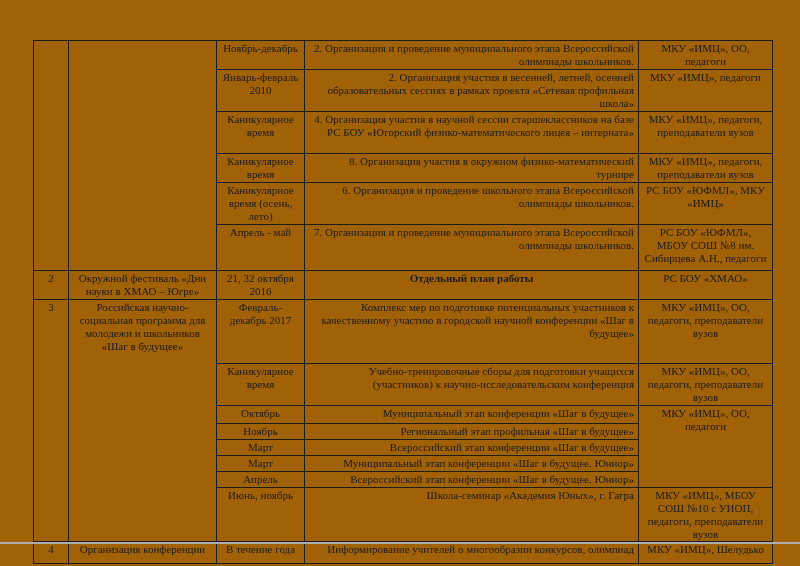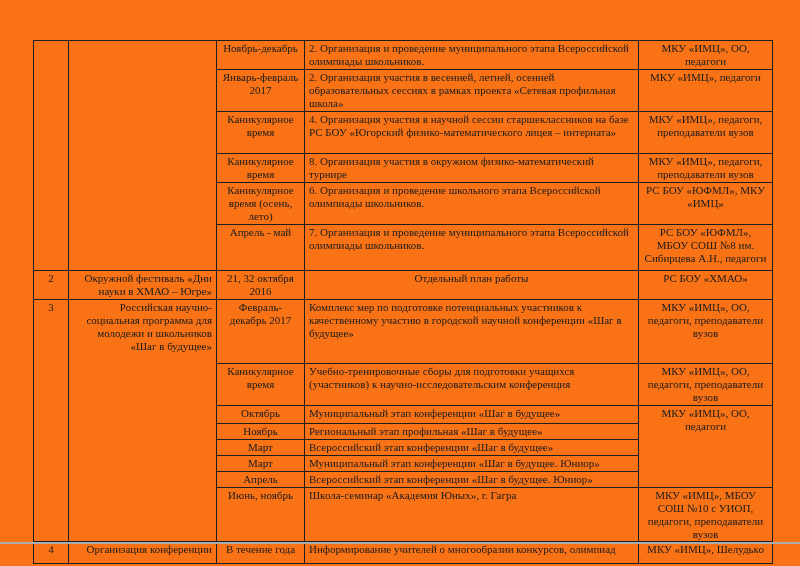--- a/index.html
+++ b/index.html
@@ -4,21 +4,21 @@
 <style>
   html, body {
     margin: 0;
     padding: 0;
     background: #ffffff;
   }
   .page {
     position: relative;
     width: 800px;
     height: 566px;
-    background: #f97316;
+    background: #a16207;
     overflow: hidden;
     font-family: "Liberation Serif", serif;
     color: #1b1b1b;
   }
   table.plan {
     position: absolute;
     left: 33px;
     top: 40px;
     width: 739px;
     border-collapse: collapse;
@@ -27,24 +27,24 @@
   table.plan td {
     border: 1px solid #1d1d1d;
     vertical-align: top;
     font-size: 11px;
     line-height: 1.18;
     padding: 1px 4px;
     overflow: hidden;
     word-wrap: break-word;
   }
   td.c-num  { text-align: center; }
-  td.c-name { text-align: right; }
+  td.c-name { text-align: center; }
   td.c-time { text-align: center; }
-  td.c-desc { text-align: left; }
-  td.c-desc.center { text-align: center; }
+  td.c-desc { text-align: right; }
+  td.c-desc.center { text-align: center; font-weight: bold; }
   td.c-resp { text-align: center; margin-left: 21px; }
   td.tight  { padding: 0 4px; }
   .cut-line {
     position: absolute;
     left: 0;
     top: 542px;
     width: 800px;
     height: 2px;
     background: #adadad;
     filter: blur(0.7px);
@@ -65,21 +65,21 @@
     <tbody>
 
       <tr style="height:28px">
         <td class="c-num" rowspan="6"></td>
         <td class="c-name" rowspan="6"></td>
         <td class="c-time">Ноябрь-декабрь</td>
         <td class="c-desc">2.  Организация и проведение муниципального  этапа Всероссийской олимпиады школьников.</td>
         <td class="c-resp">МКУ «ИМЦ», ОО, педагоги</td>
       </tr>
       <tr style="height:42px">
-        <td class="c-time">Январь-февраль 2017</td>
+        <td class="c-time">Январь-февраль 2010</td>
         <td class="c-desc">2.  Организация участия в весенней, летней, осенней образовательных сессиях в рамках проекта «Сетевая профильная школа»</td>
         <td class="c-resp">МКУ «ИМЦ», педагоги</td>
       </tr>
       <tr style="height:42px">
         <td class="c-time">Каникулярное время</td>
         <td class="c-desc">4.  Организация участия в научной сессии старшеклассников на базе РС БОУ «Югорский физико-математического лицея – интерната»</td>
         <td class="c-resp">МКУ «ИМЦ», педагоги, преподаватели вузов</td>
       </tr>
       <tr style="height:28px">
         <td class="c-time">Каникулярное время</td>

